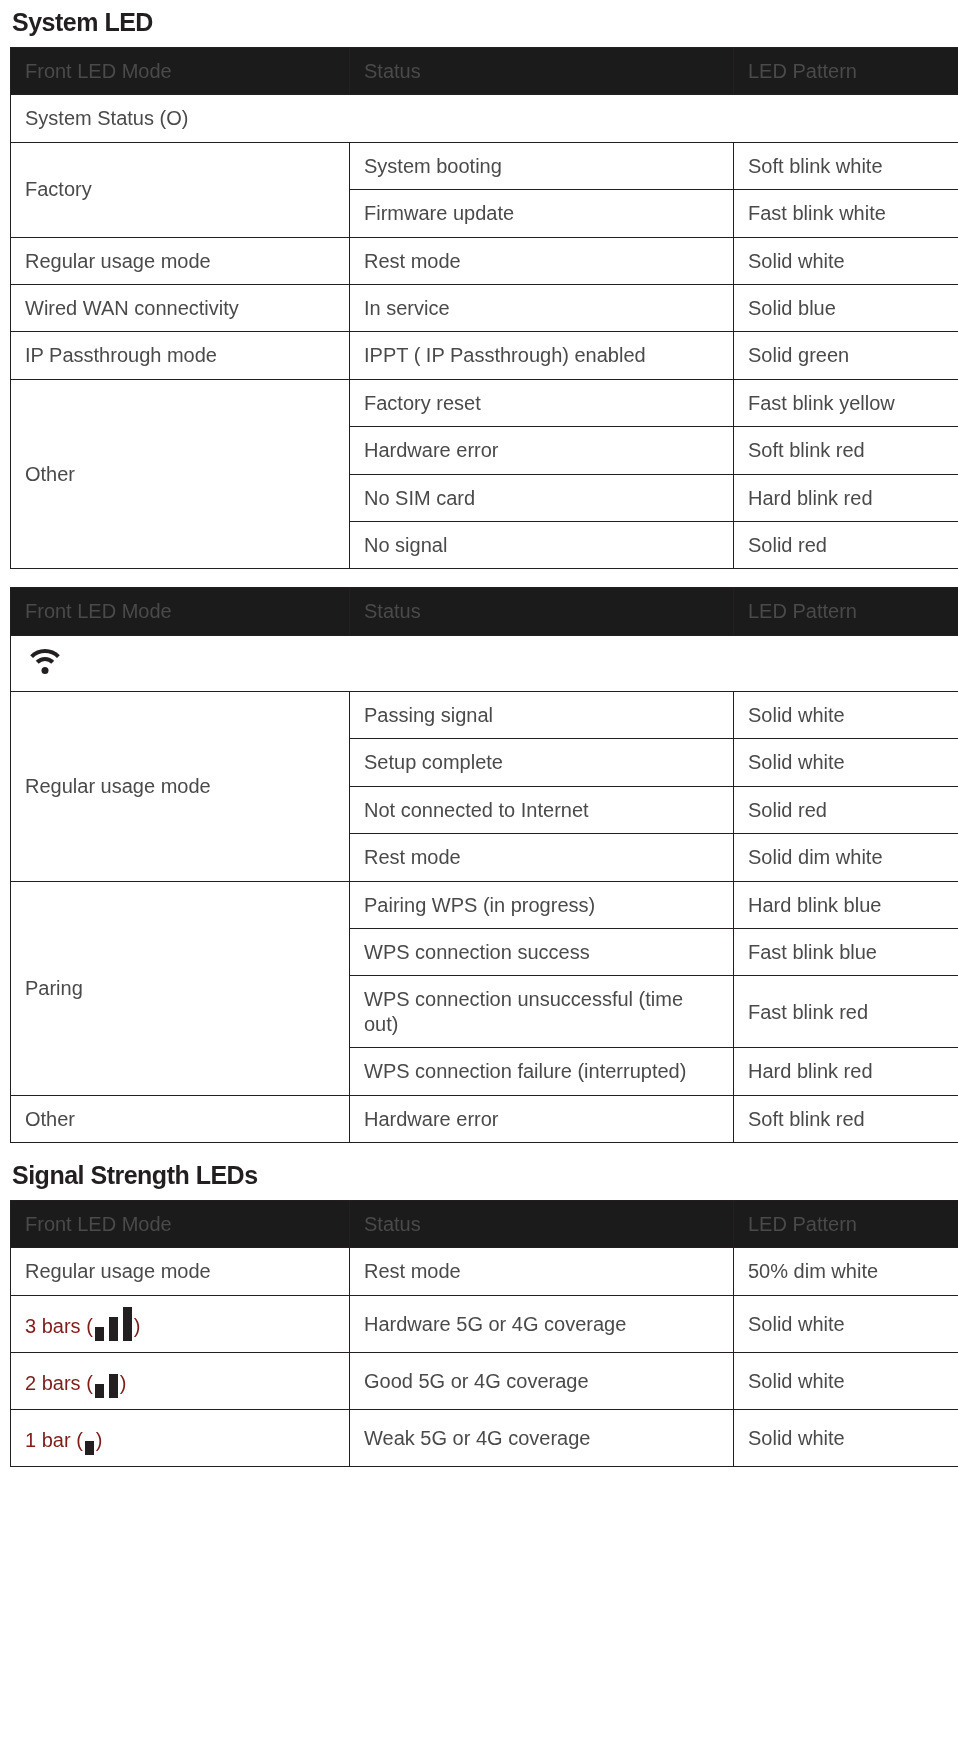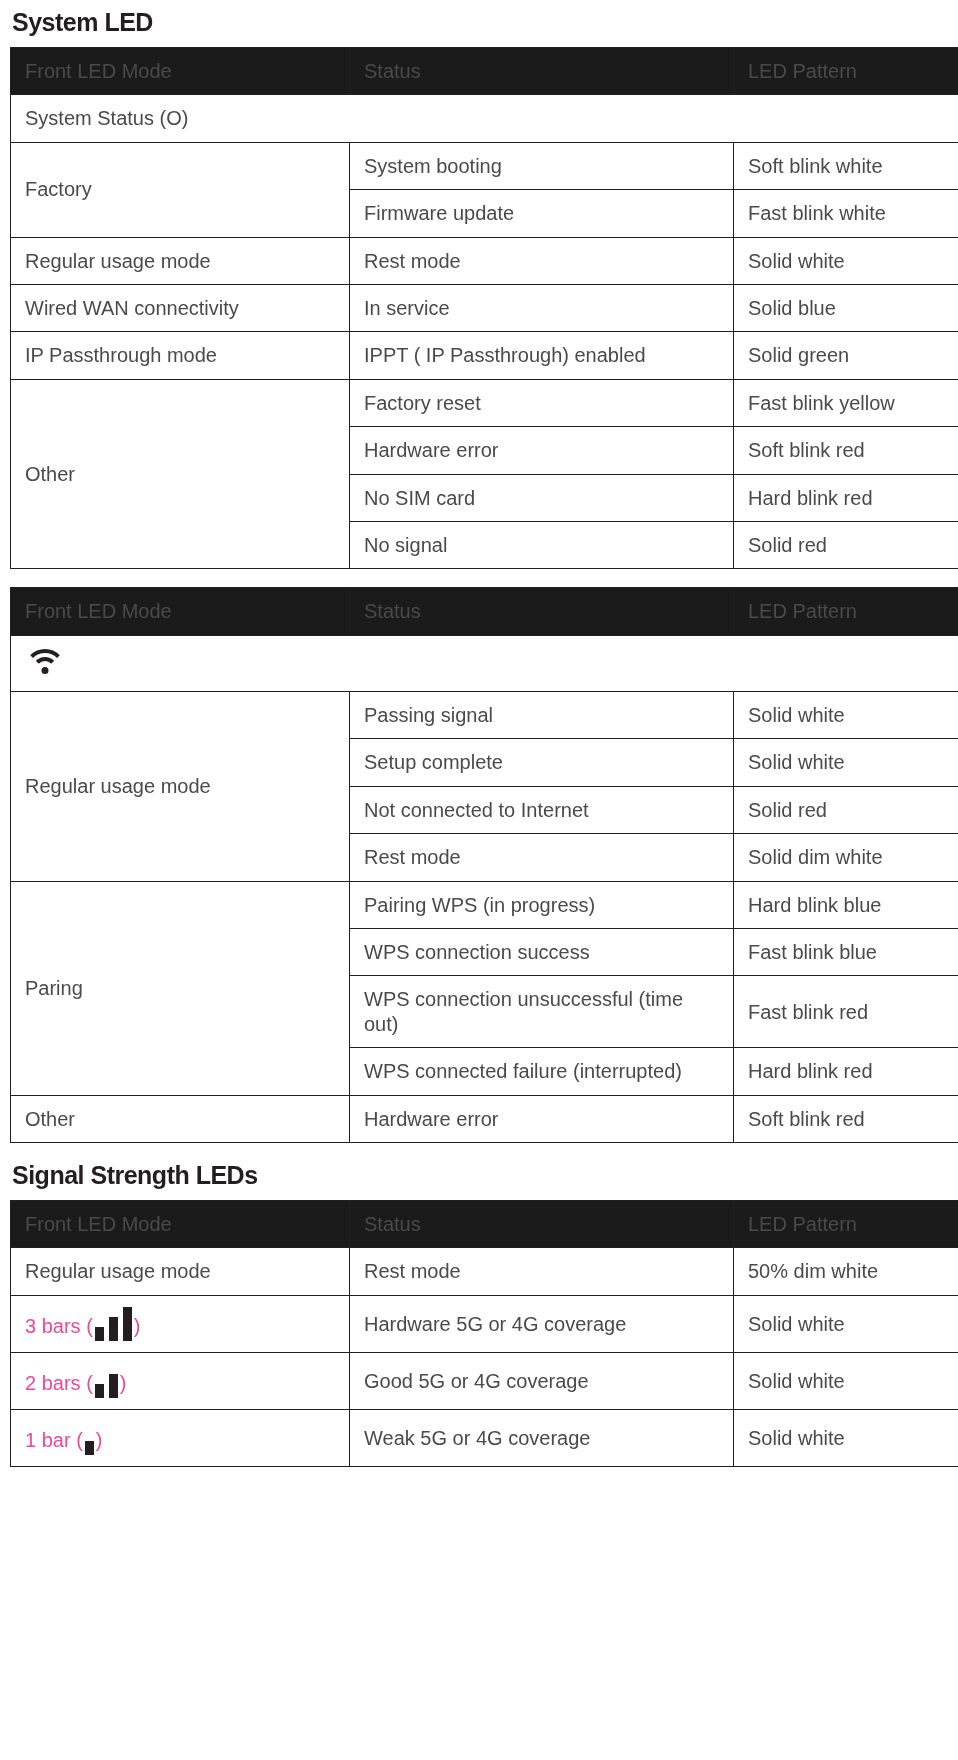--- a/index.html
+++ b/index.html
@@ -107,21 +107,21 @@
     margin: 0 2px;
   }
   .bar {
     background: #231f20;
     width: 9px;
     display: inline-block;
   }
   .bar.b1 { height: 14px; }
   .bar.b2 { height: 24px; }
   .bar.b3 { height: 34px; }
-  .paren { font-size: 20px; color: #ec4899; }
+  .paren { font-size: 20px; color: #7f1d1d; }
 </style>
 </head>
 <body>
 
 <div class="page">
   <div id="sections-root">
       <h2 class="section-title">System LED</h2>
       <table class="led-table">
         <thead>
           <tr>
@@ -213,21 +213,21 @@
           </tr>
           <tr>
             <td class="col2">WPS connection success</td>
             <td class="col3">Fast blink blue</td>
           </tr>
           <tr>
             <td class="col2">WPS connection unsuccessful (time out)</td>
             <td class="col3">Fast blink red</td>
           </tr>
           <tr>
-            <td class="col2">WPS connected failure (interrupted)</td>
+            <td class="col2">WPS connection failure (interrupted)</td>
             <td class="col3">Hard blink red</td>
           </tr>
           <tr>
             <td class="mode">Other</td>
             <td class="col2">Hardware error</td>
             <td class="col3">Soft blink red</td>
           </tr>
         </tbody>
       </table>
       <h2 class="section-title">Signal Strength LEDs</h2>

